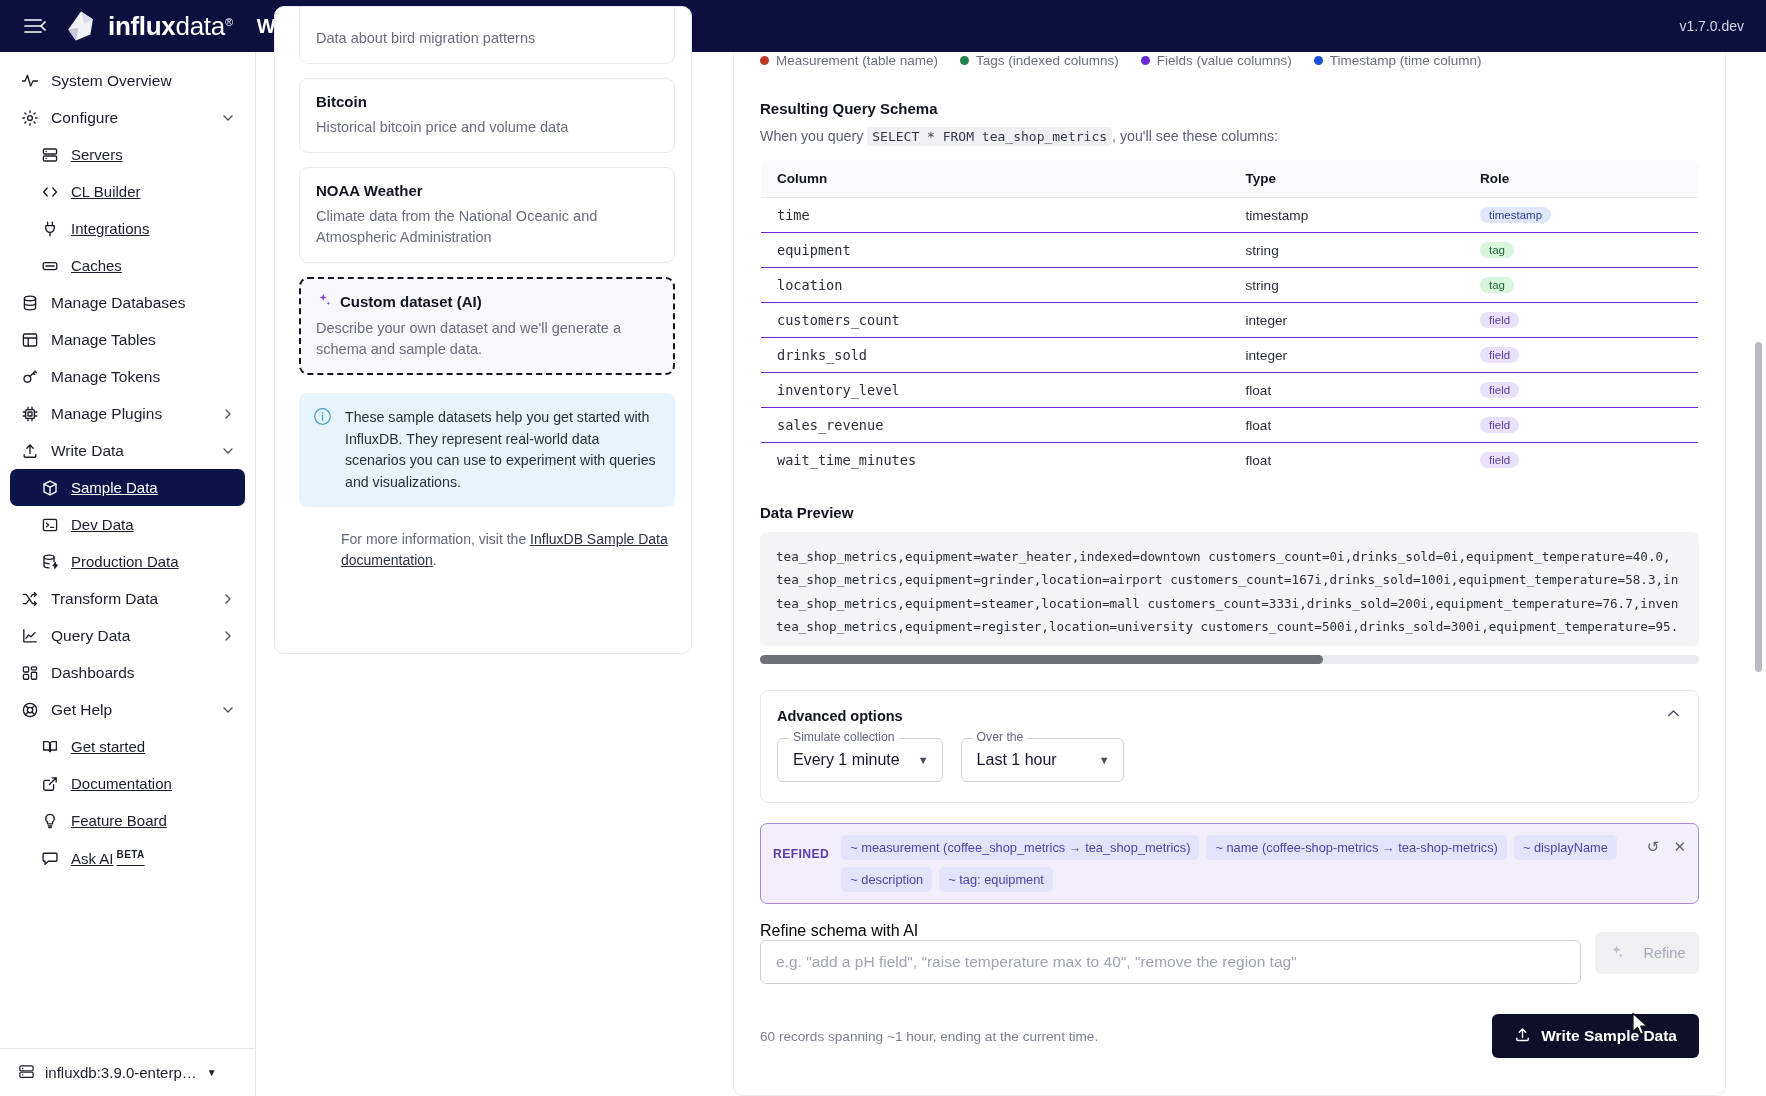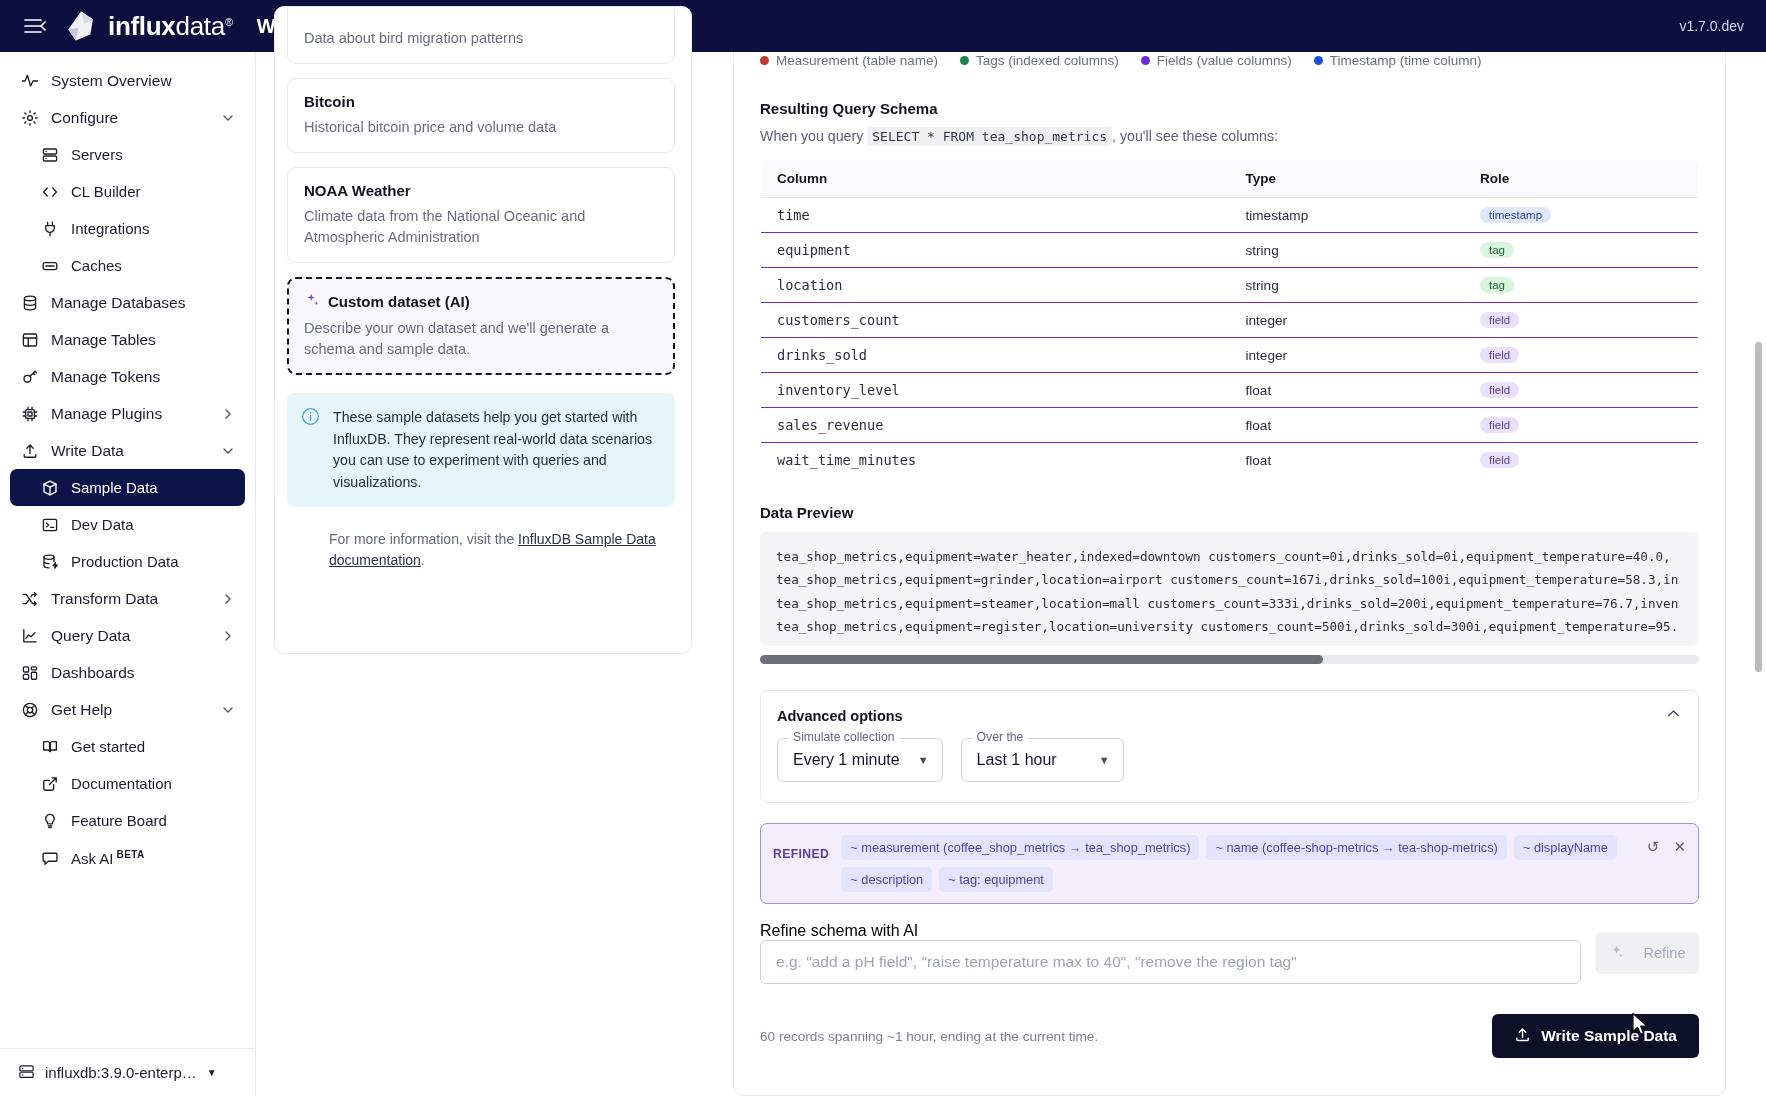--- a/index.html
+++ b/index.html
@@ -33,40 +33,40 @@
   .sidebar {
     width: 256px; flex: 0 0 256px; background: #fff; border-right: 1px solid #e6e7ec;
     display: flex; flex-direction: column; position: relative;
   }
   .nav { flex: 1; overflow: hidden; padding: 10px 10px 4px 10px; }
   .nav-item {
     display: flex; align-items: center; gap: 12px;
     height: 37px; padding: 0 10px; border-radius: 7px; cursor: pointer;
     font-size: 15.5px; color: #1b1d2b; white-space: nowrap;
   }
-  .nav-item.sub { padding-left: 30px; font-size: 15px; }
+  .nav-item.sub { padding-left: 30px; font-size: 15px; text-decoration: underline; }
   .nav-item.active { background: #0d1449; color: #fff; }
   .nav-item .ico { width: 19px; height: 19px; flex: 0 0 19px; display: flex; align-items: center; justify-content: center; }
   .nav-item .lbl { flex: 1; }
   .nav-item .chev { width: 14px; height: 14px; opacity: .75; display: flex; align-items: center; justify-content: center;}
   .beta { font-size: 10px; font-weight: 700; letter-spacing: .4px; vertical-align: super; margin-left: 3px; color: #1b1d2b; }
   .sidebar-footer {
     border-top: 1px solid #e6e7ec; height: 48px; display: flex; align-items: center;
     gap: 10px; padding: 0 18px; font-size: 15px; color: #1b1d2b; cursor: pointer;
   }
 
   
   .middle {
     width: 455px; flex: 0 0 455px; position: relative; background: #fff;
     padding: 0 18px 0 18px;
   }
   .panel-card {
     position: absolute; left: 18px; top: -46px; width: 418px;
     border: 1px solid #e8e9ee; border-radius: 10px; background: #fff;
-    padding: 14px 16px 18px 12px; height: 648px; overflow: hidden;
+    padding: 14px 16px 18px 24px; height: 648px; overflow: hidden;
   }
   .ds-card {
     border: 1px solid #e8e9ee; border-radius: 9px; background: #fff;
     padding: 14px 16px; margin-bottom: 14px; cursor: pointer;
   }
   .ds-card .ds-title { font-size: 15px; font-weight: 700; color: #12141f; margin-bottom: 7px; }
   .ds-card .ds-desc { font-size: 14.5px; color: #6a6d7c; line-height: 1.45; }
   .ds-card.ai { border: 2px dashed #12141f; background: #f8f8fc; padding: 13px 15px; }
   .ds-card.ai .ds-title { display: flex; align-items: center; gap: 8px; }
 

